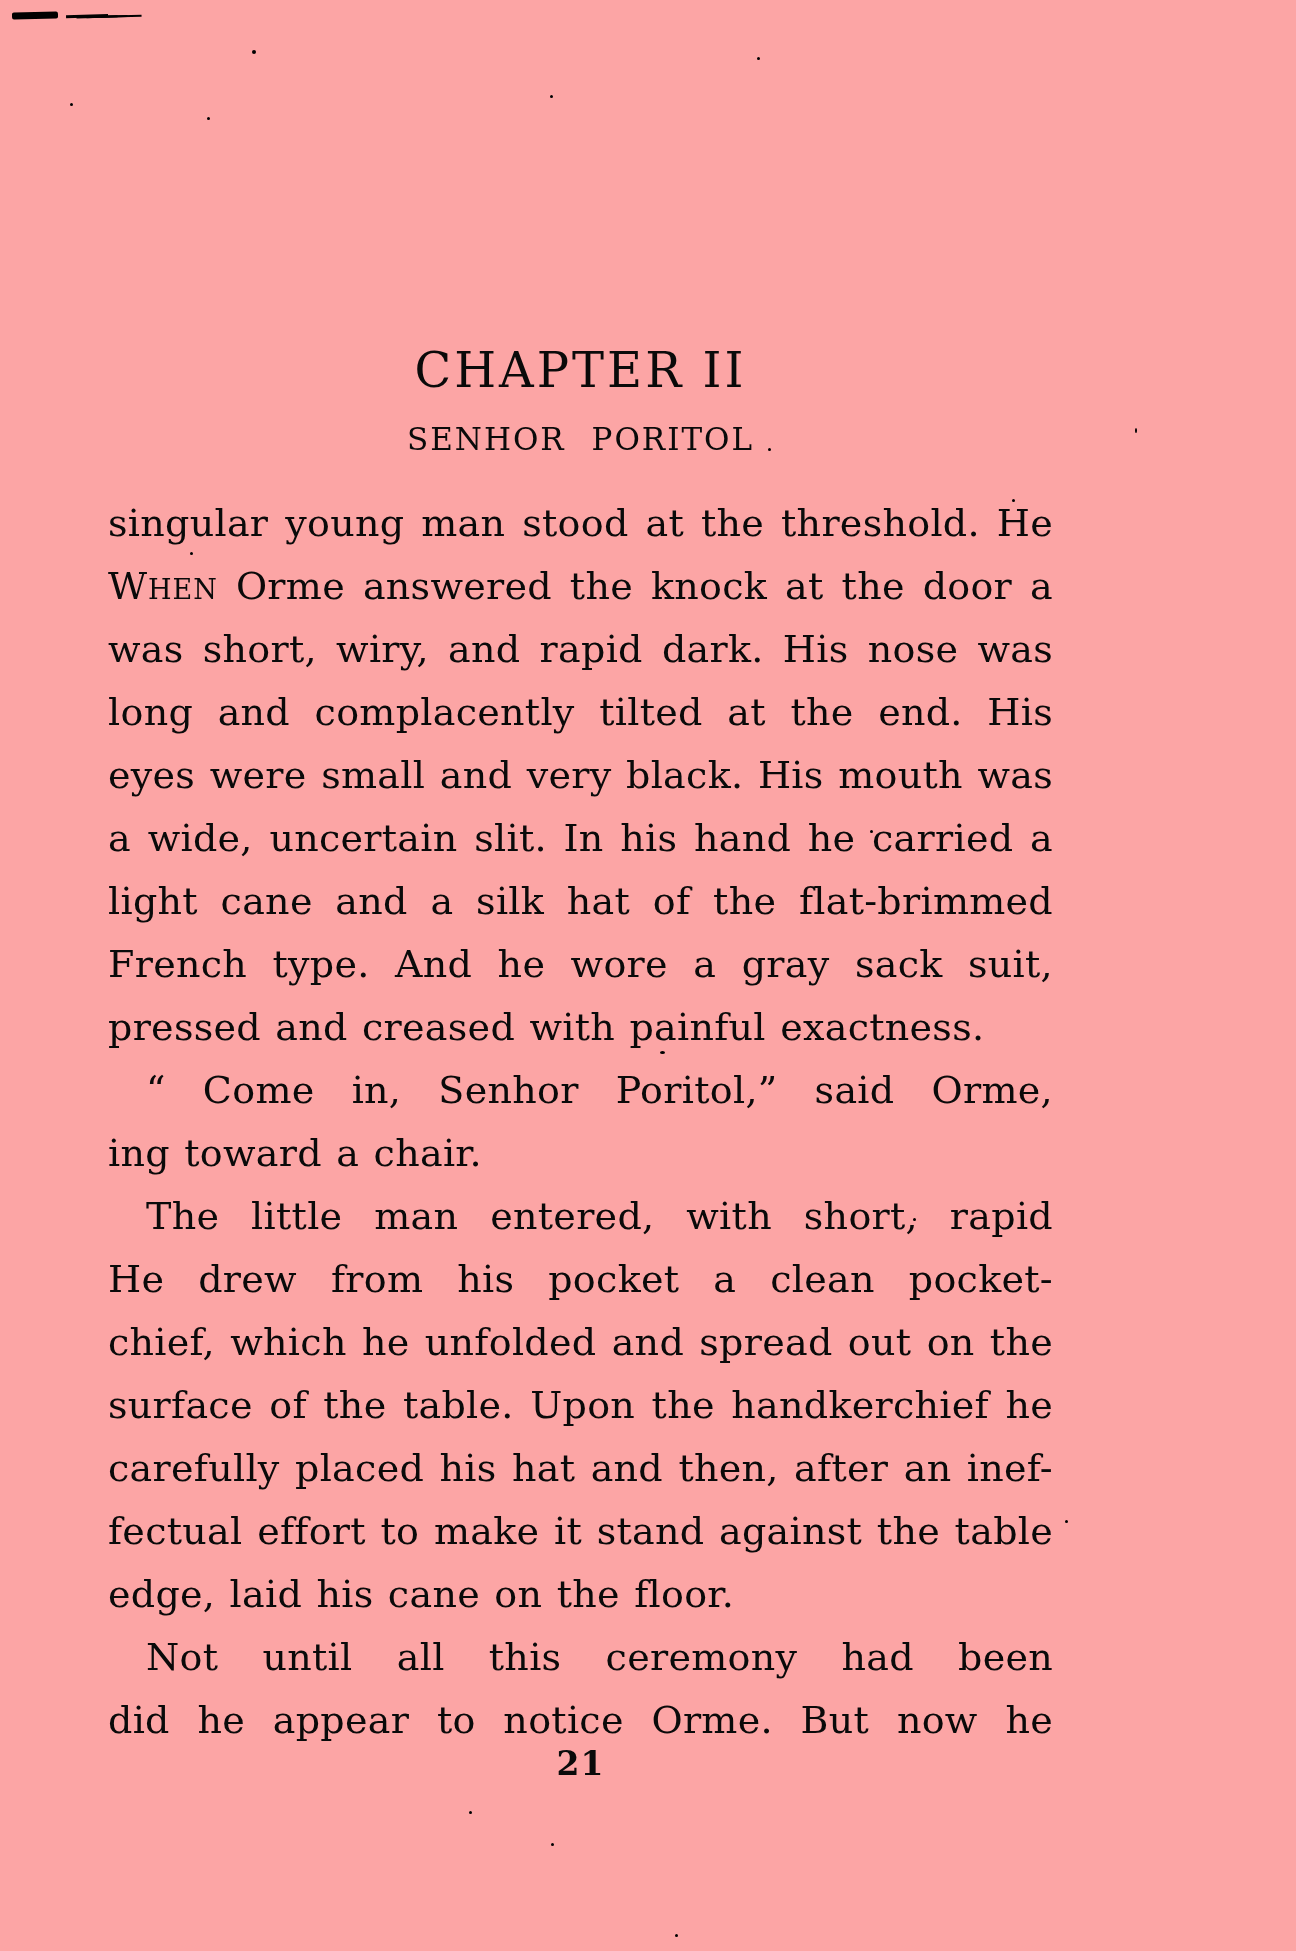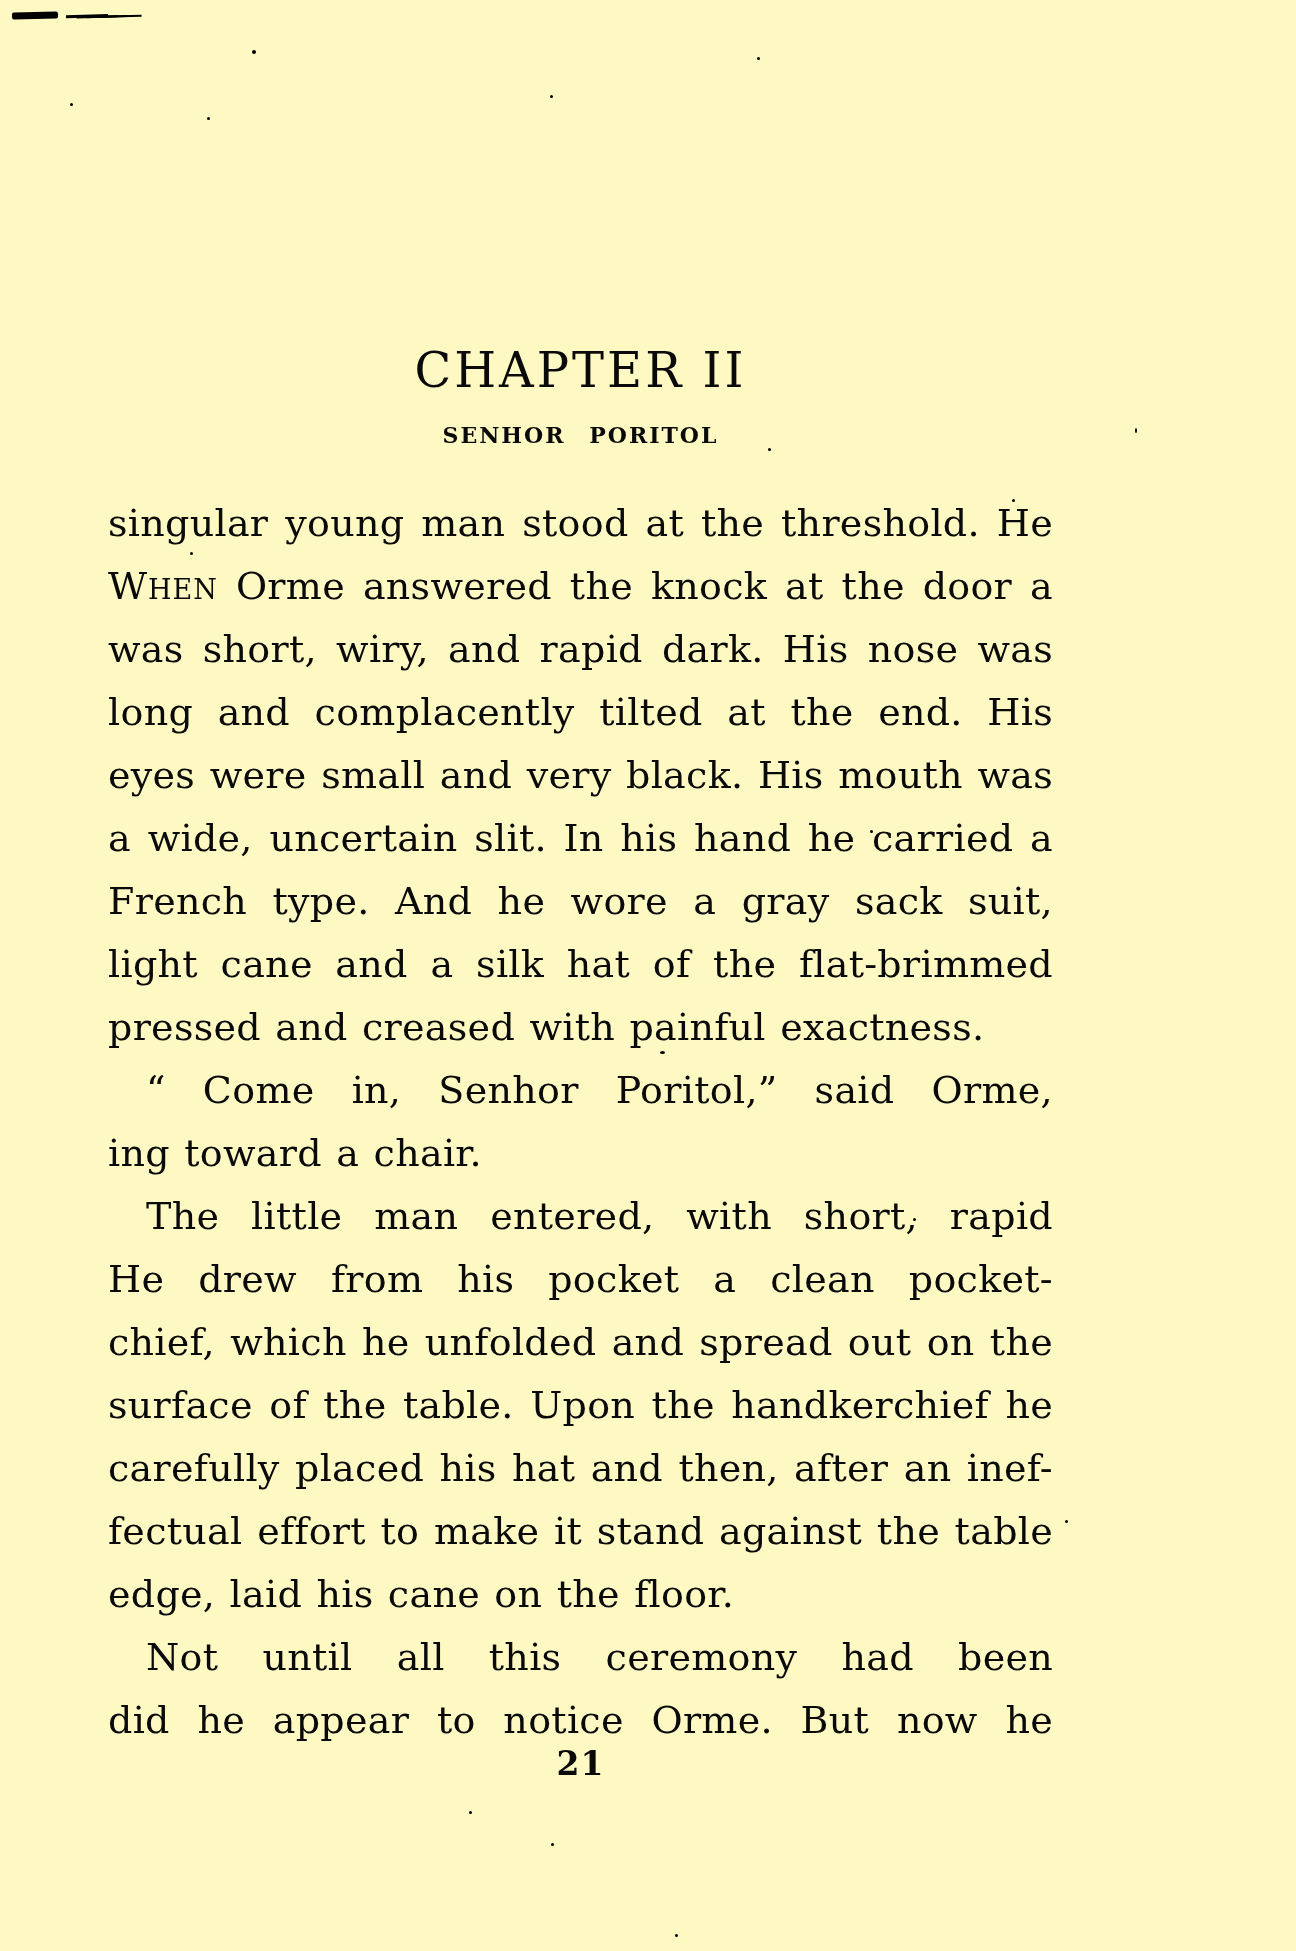--- a/index.html
+++ b/index.html
@@ -1,20 +1,20 @@
 <!DOCTYPE html>
 <html><head>
 <meta charset="utf-8">
 <style>
   html,body{margin:0;padding:0;background:#ffffff;}
   .page{
     position:relative;
     width:1296px;
     height:1951px;
-    background:#fef9c3;
+    background:#fca5a5;
     overflow:hidden;
     font-family:"DejaVu Serif","Liberation Serif",serif;
     color:#0a0a0a;
   }
   .chapter-title{
     position:absolute;
     top:346px;
     left:108px;
     width:945px;
     margin:0;
@@ -25,22 +25,22 @@
     line-height:1;
     white-space:nowrap;
   }
   .chapter-subtitle{
     position:absolute;
     top:424px;
     left:108px;
     width:945px;
     margin:0;
     text-align:center;
-    font-size:22px;
-    font-weight:700;
+    font-size:31px;
+    font-weight:400;
     letter-spacing:2px;
     word-spacing:14px;
     line-height:1;
     white-space:nowrap;
   }
   .body-text{
     position:absolute;
     left:108px;
     top:492px;
     width:945px;
@@ -114,22 +114,22 @@
 
   <h2 class="chapter-subtitle">SENHOR PORITOL</h2>
 
   <div class="body-text">
       <div class="line j">singular young man stood at the threshold.  He</div>
       <div class="line j"><span class="sc">When</span> Orme answered the knock at the door a</div>
       <div class="line j">was short, wiry, and rapid dark.  His nose was</div>
       <div class="line j">long and complacently tilted at the end.  His</div>
       <div class="line j">eyes were small and very black.  His mouth was</div>
       <div class="line j">a wide, uncertain slit.  In his hand he carried a</div>
+      <div class="line j">light cane and a silk hat of the flat-brimmed</div>
       <div class="line j">French type.  And he wore a gray sack suit,</div>
-      <div class="line j">light cane and a silk hat of the flat-brimmed</div>
       <div class="line">pressed and creased with painful exactness.</div>
       <div class="line j indent">“ Come in, Senhor Poritol,” said Orme, motion-</div>
       <div class="line">ing toward a chair.</div>
       <div class="line j indent">The little man entered, with short, rapid steps.</div>
       <div class="line j">He drew from his pocket a clean pocket-handker-</div>
       <div class="line j">chief, which he unfolded and spread out on the</div>
       <div class="line j">surface of the table.  Upon the handkerchief he</div>
       <div class="line j">carefully placed his hat and then, after an inef-</div>
       <div class="line j">fectual effort to make it stand against the table</div>
       <div class="line">edge, laid his cane on the floor.</div>

